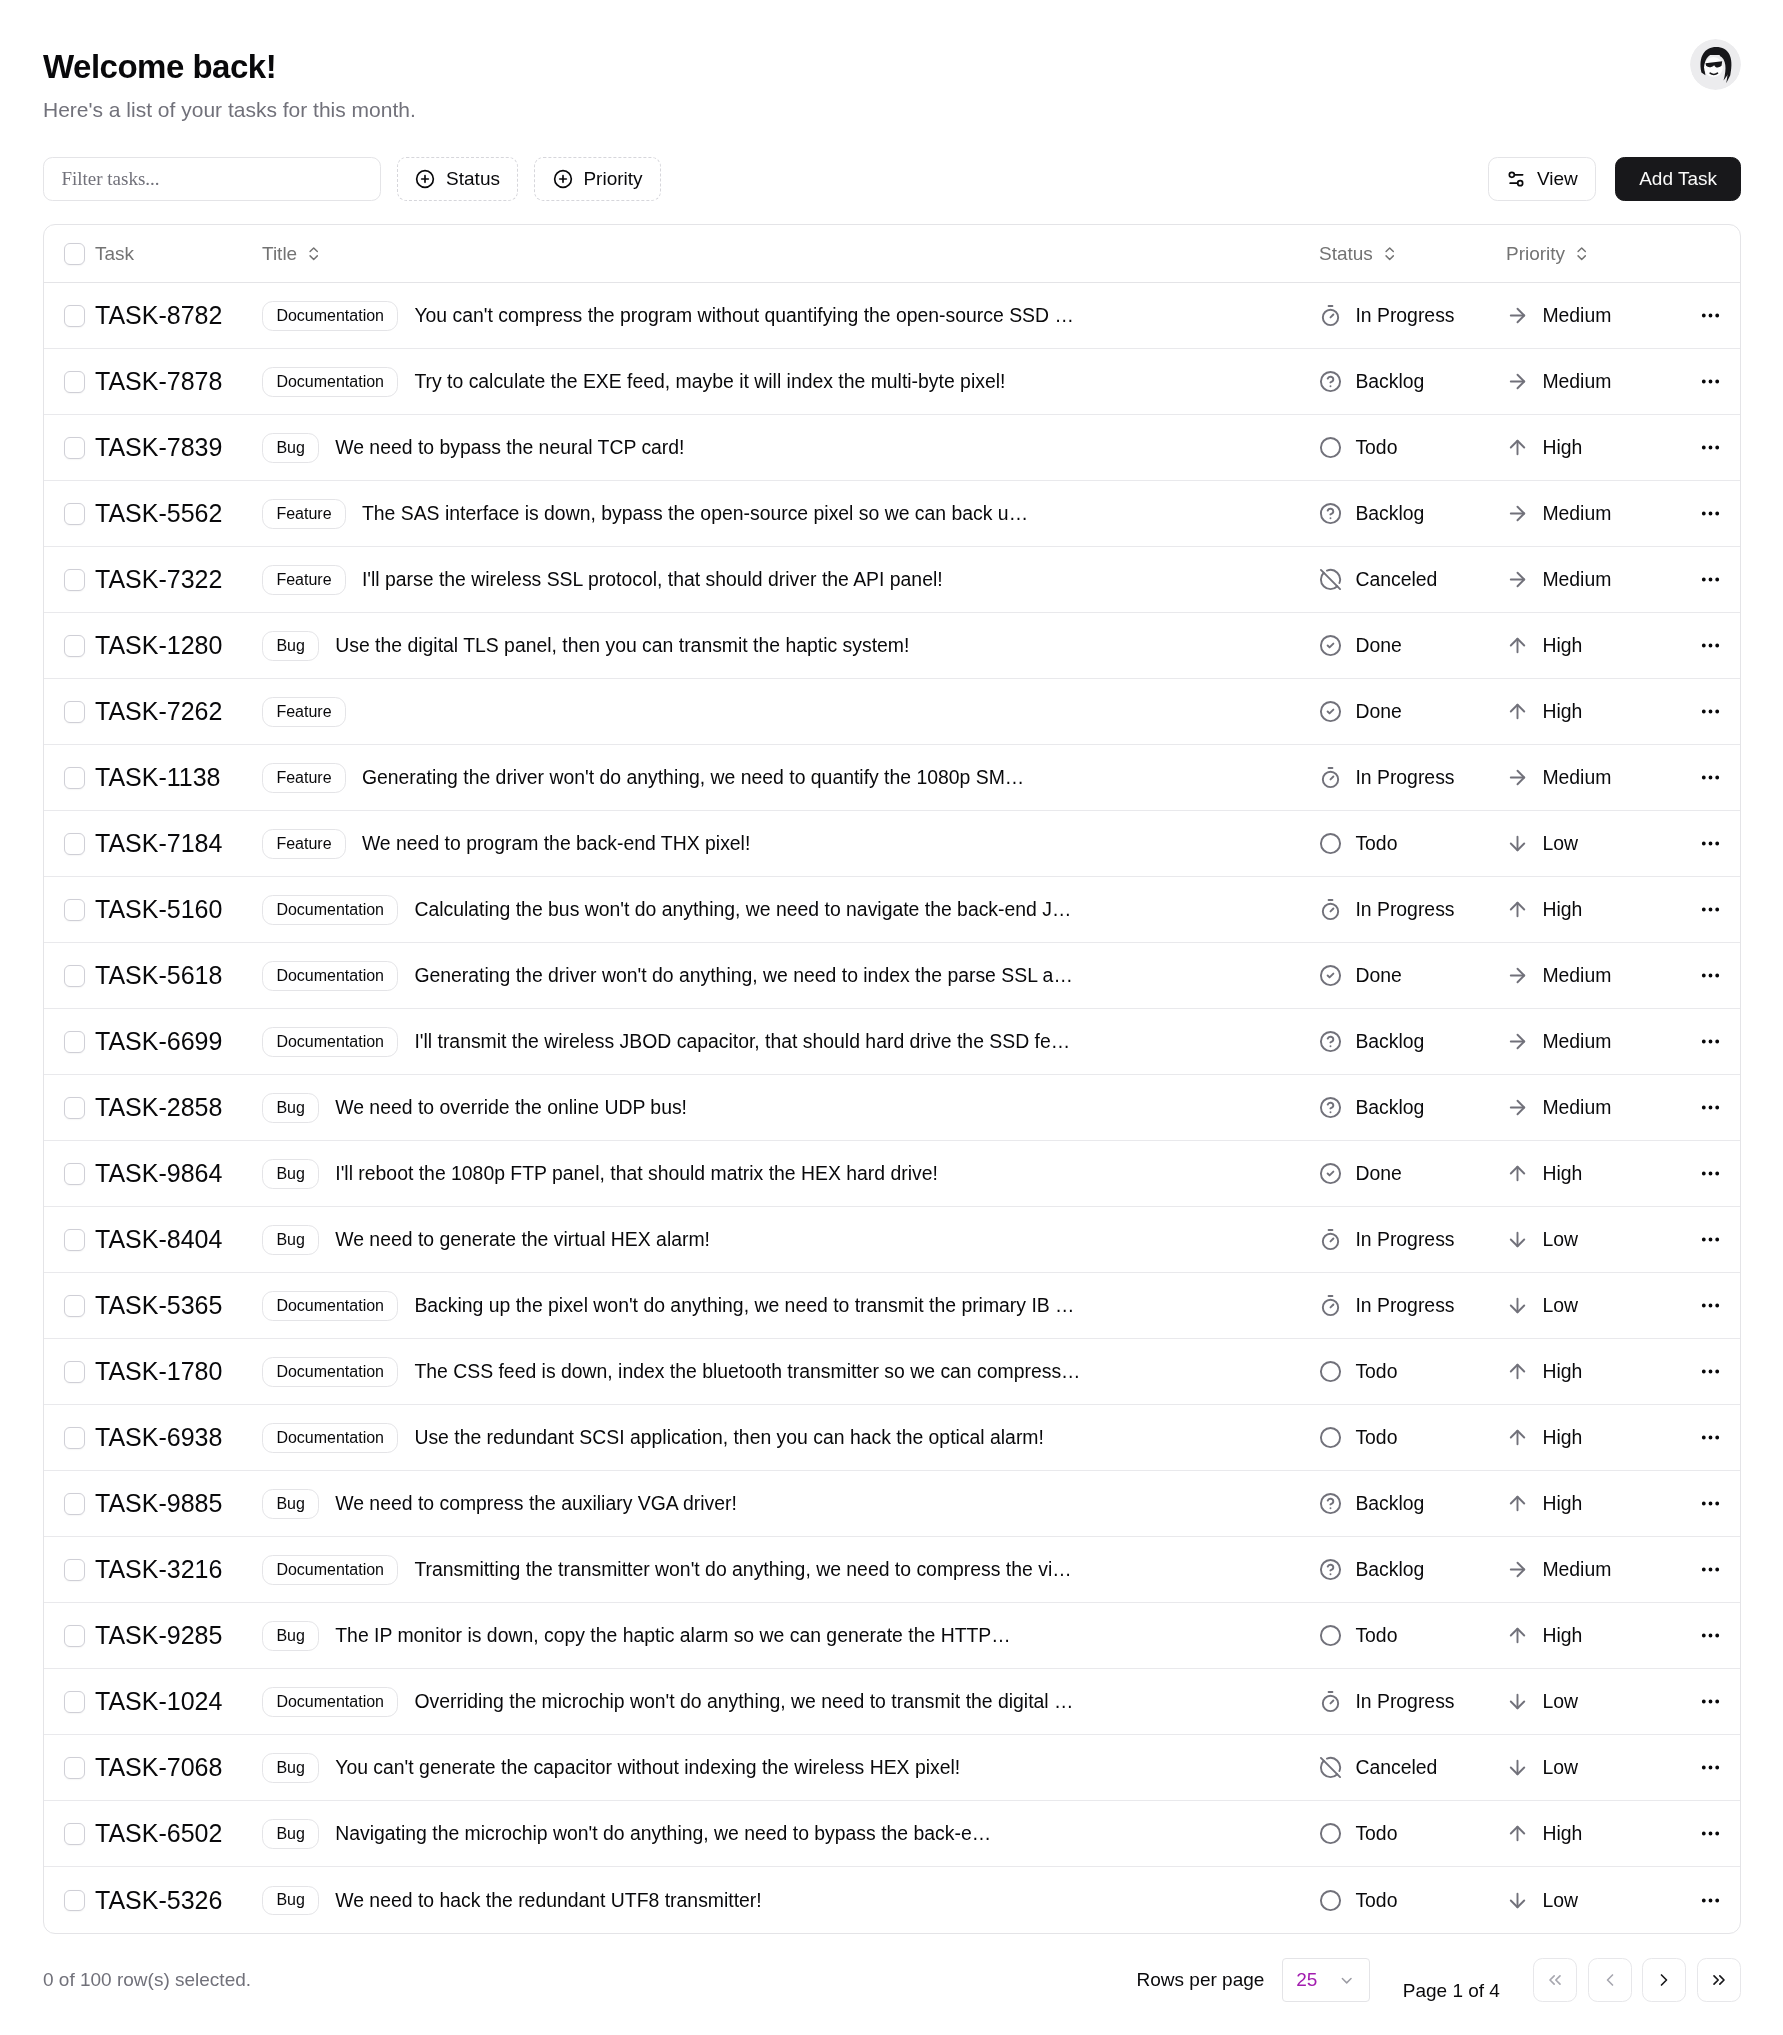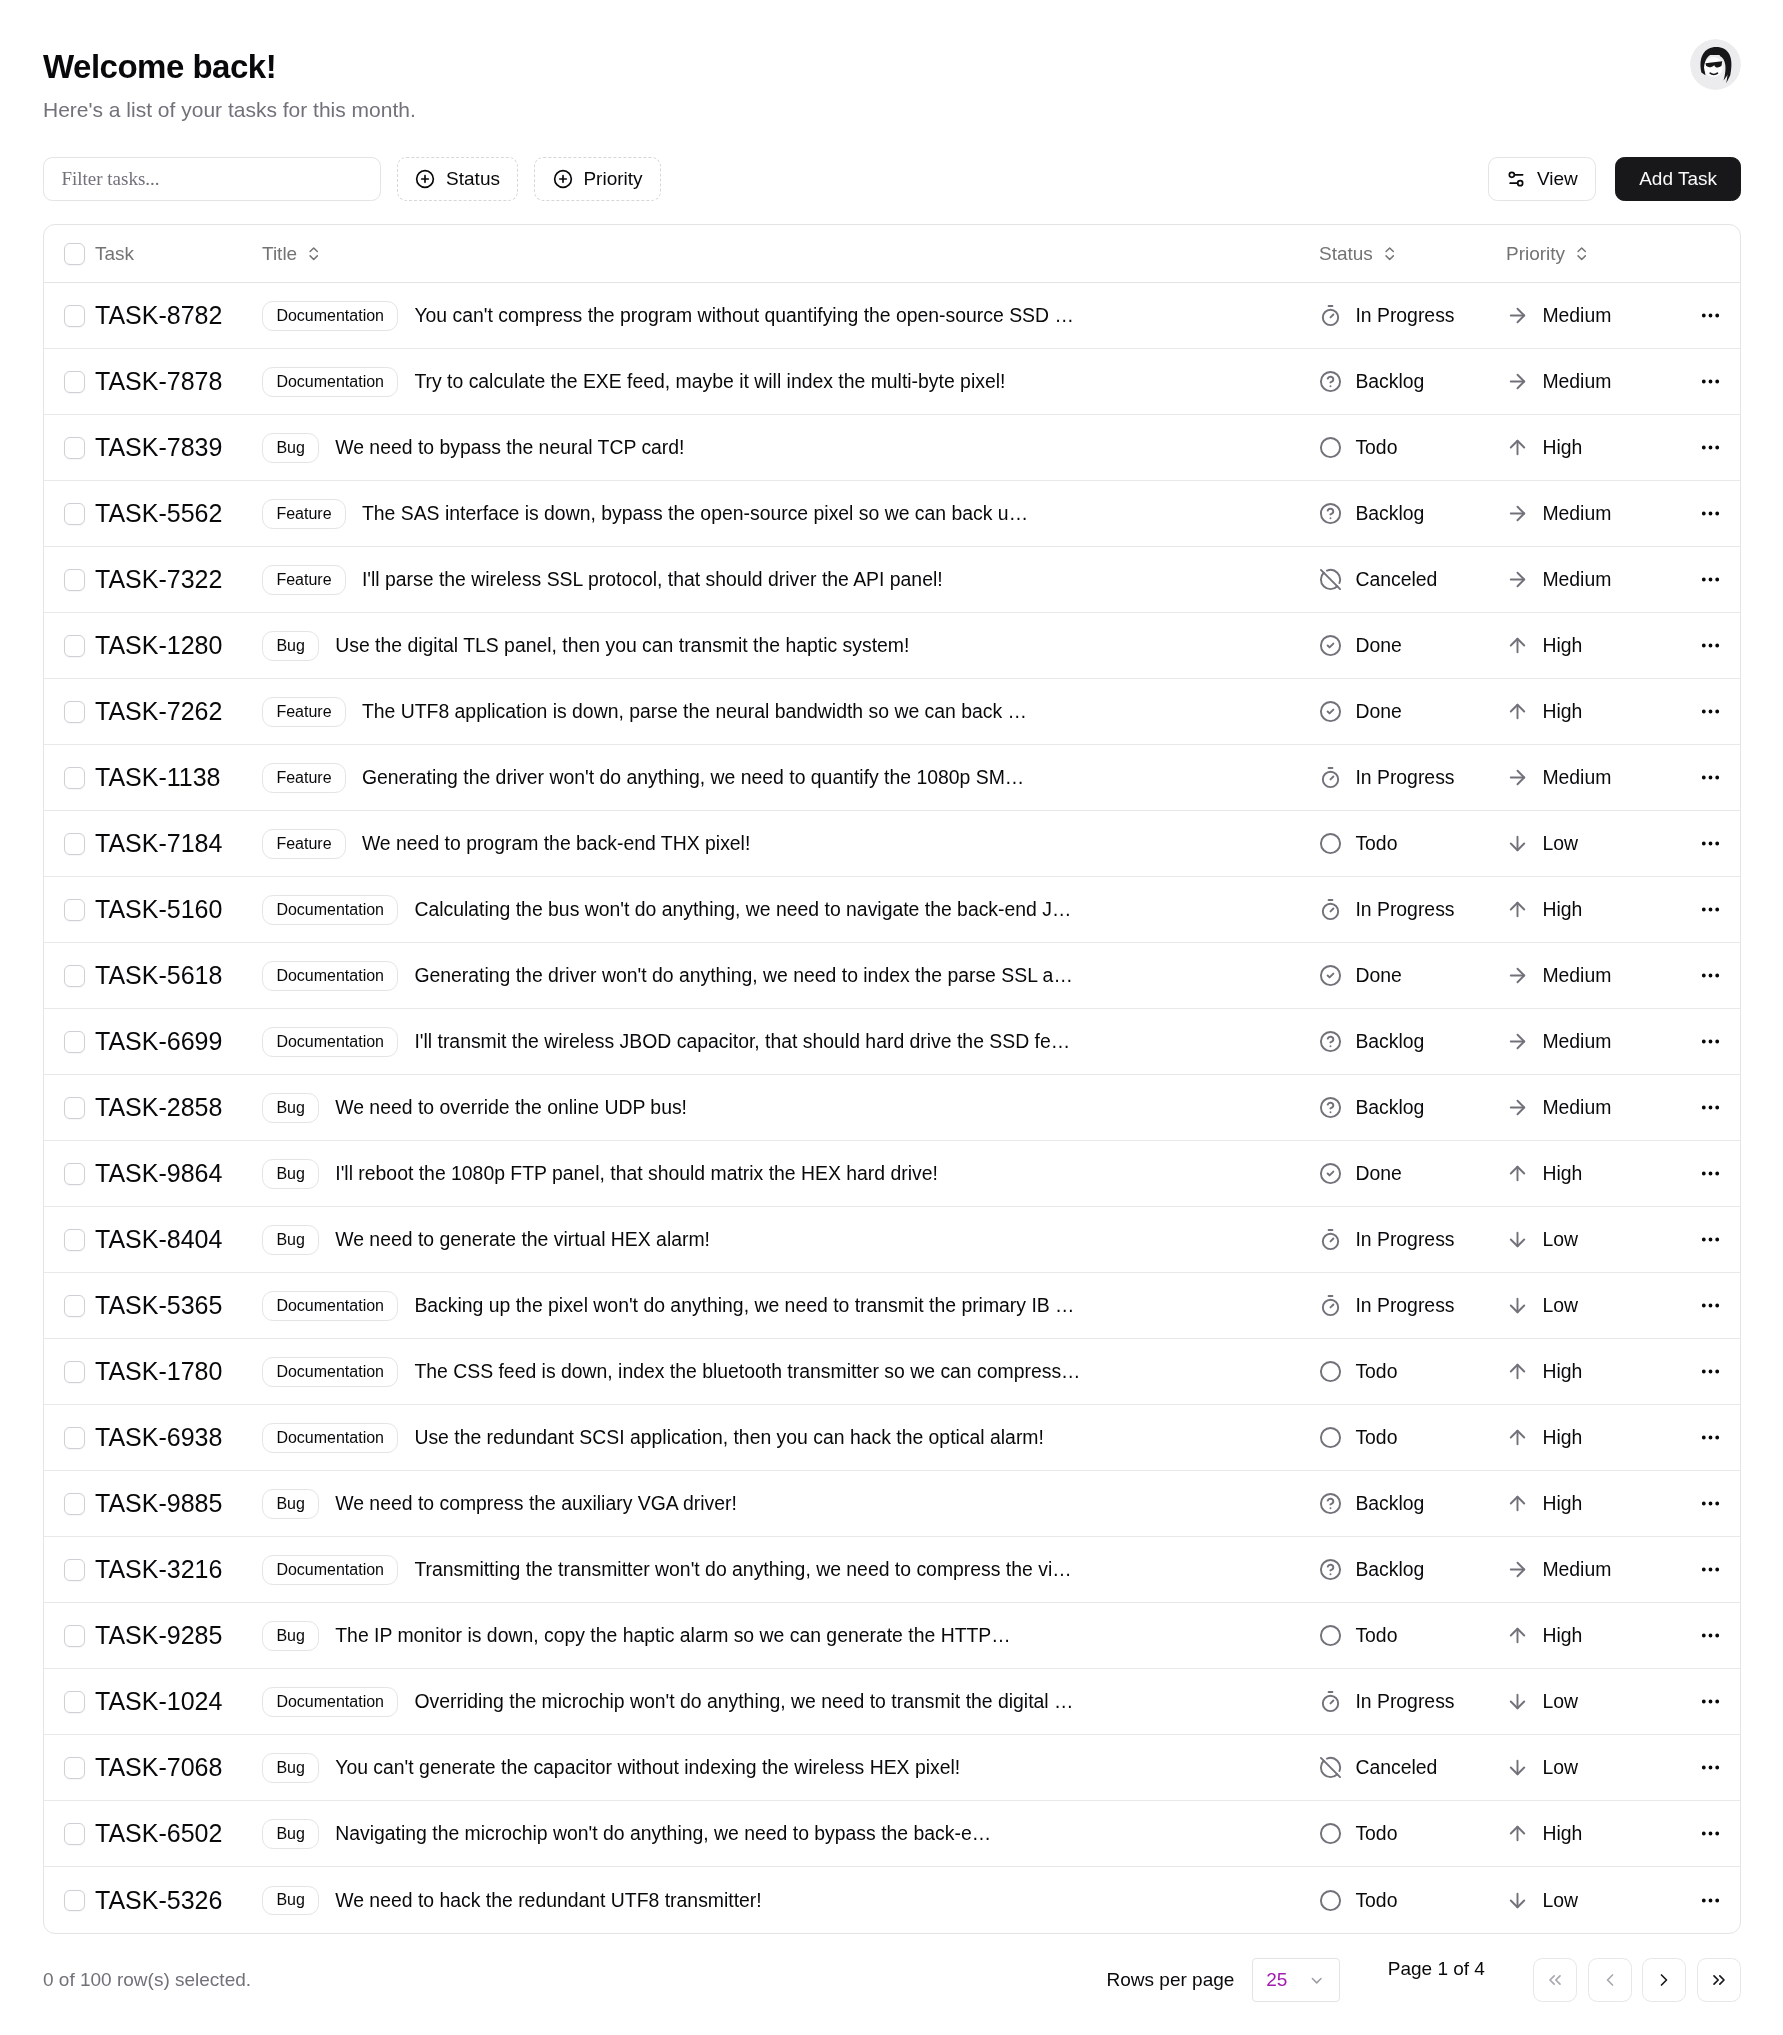--- a/index.html
+++ b/index.html
@@ -61,21 +61,21 @@
   .status-icon, .priority-icon { color:#71717a; margin-right:13.4px; flex:0 0 auto; }
   .status-icon svg, .priority-icon svg { width:23px; height:23px; }
   .status-text, .priority-text { font-size:19.4px; white-space:nowrap; }
   .td-actions { justify-content:center; padding-right:0; }
   .actions-btn { background:none; border:none; padding:6.7px; cursor:pointer; color:#09090b; display:flex; }
   .actions-btn svg { width:23px; height:23px; }
 
   
   .footerbar { display:flex; align-items:center; margin-top:24px; font-size:19px; }
   .selection-text { color:#71717a; }
-  .footer-right { margin-left:auto; display:flex; align-items:flex-start; gap:48px; }
+  .footer-right { margin-left:auto; display:flex; align-items:flex-end; gap:33px; }
   .rows-per-page { display:flex; align-items:center; gap:17.4px; font-weight:500; }
   .select {
     display:flex; align-items:center; justify-content:space-between; gap:9.4px;
     width:88px; height:44px; border:1.3px solid #e4e4e7; border-radius:4px;
     padding:0 13.4px; background:#fff; cursor:pointer; font-size:19px; font-family:inherit; color:#a21caf;
   }
   .select .icon { color:#9b9ba3; } .select .icon svg { width:17.4px; height:17.4px; }
   .page-indicator { font-weight:500; }
   .pager { display:flex; gap:10.7px; }
   .pager-btn {
@@ -442,21 +442,20 @@
 
   <div class="tr">
     <div class="td cell-check">
             <span class="checkbox"></span>
           </div>
     <div class="td">
             <span class="task-id">TASK-7262</span>
           </div>
     <div class="td">
       <span class="badge">Feature</span>
-      <span class="title-text">The UTF8 application is down, parse the neural bandwidth so we can back …</span>
     </div>
     <div class="td cell-status">
       <span class="icon status-icon">
               <svg viewBox="0 0 24 24" fill="none" stroke="currentColor" stroke-width="2" stroke-linecap="round" stroke-linejoin="round" xmlns="http://www.w3.org/2000/svg">
                 <circle cx="12" cy="12" r="10"></circle>
                 <path d="m9 12 2 2 4-4"></path>
               </svg>
             </span>
       <span class="status-text">Done</span>
     </div>

